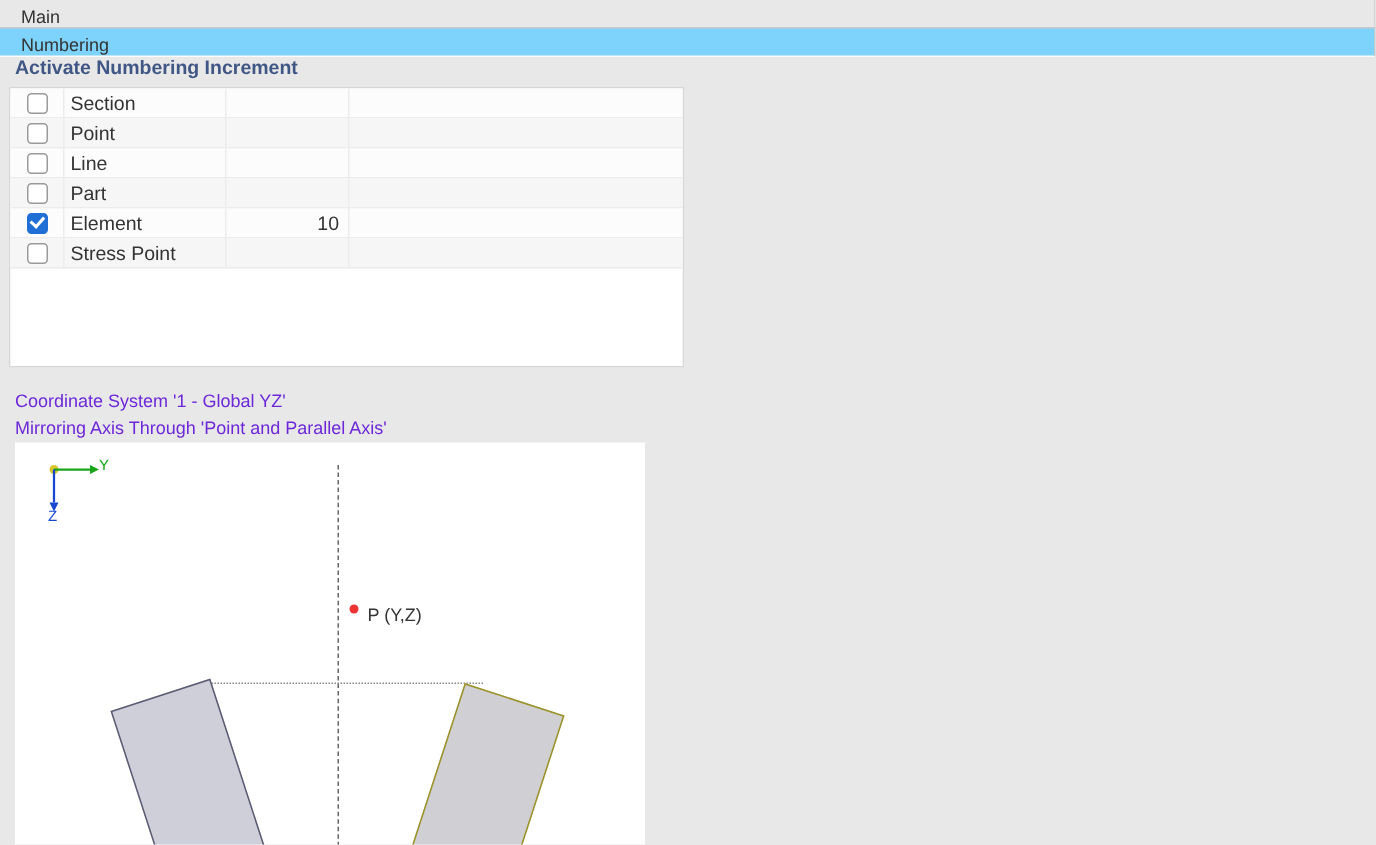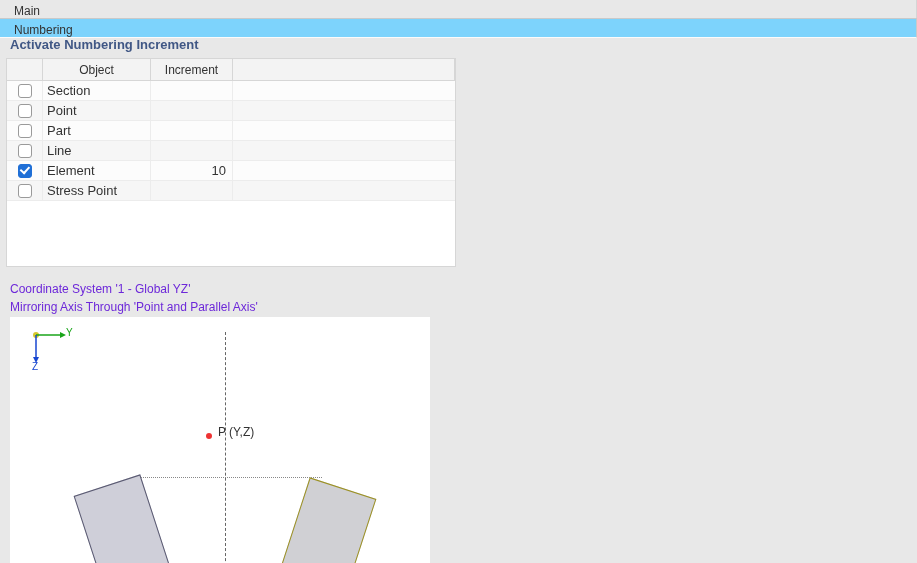--- a/index.html
+++ b/index.html
@@ -160,24 +160,24 @@
     width: 0;
     height: 415px;
     border-left: 1.2px dashed #666;
   }
   .dot-line-h {
     position: absolute;
     border-top: 1.2px dotted #888;
   }
   .point-p {
     position: absolute;
-    left: 196px;
+    left: 223px;
     top: 108px;
     display: flex;
-    align-items: flex-end;
+    align-items: flex-start;
     font-size: 12px;
     color: #333;
   }
   .point-p .dot {
     width: 6px; height: 6px; background: #e33; border-radius: 50%; margin-right: 6px;
   }
   .shape {
     position: absolute;
     transform-origin: center center;
   }
@@ -214,26 +214,20 @@
   <div class="tab">Main</div>
   <div class="tab active">Numbering</div>
 </div>
 
 <div class="content">
 
   <div class="left">
     <div class="panel-title">Activate Numbering Increment</div>
 
     <div class="grid">
-      <div class="grid-header">
-        <div class="col col-chk"></div>
-        <div class="col col-obj">Object</div>
-        <div class="col col-inc">Increment</div>
-        <div class="col col-rest"></div>
-      </div>
       <div class="grid-body" id="grid-body">
           <div class="grid-row">
             <div class="cell col-chk">
               <span class="checkbox"></span>
             </div>
             <div class="cell col-obj">Section</div>
             <div class="cell col-inc"></div>
             <div class="cell col-rest"></div>
           </div>
           <div class="grid-row">
@@ -241,29 +235,29 @@
               <span class="checkbox"></span>
             </div>
             <div class="cell col-obj">Point</div>
             <div class="cell col-inc"></div>
             <div class="cell col-rest"></div>
           </div>
           <div class="grid-row">
             <div class="cell col-chk">
               <span class="checkbox"></span>
             </div>
+            <div class="cell col-obj">Line</div>
+            <div class="cell col-inc"></div>
+            <div class="cell col-rest"></div>
+          </div>
+          <div class="grid-row">
+            <div class="cell col-chk">
+              <span class="checkbox"></span>
+            </div>
             <div class="cell col-obj">Part</div>
-            <div class="cell col-inc"></div>
-            <div class="cell col-rest"></div>
-          </div>
-          <div class="grid-row">
-            <div class="cell col-chk">
-              <span class="checkbox"></span>
-            </div>
-            <div class="cell col-obj">Line</div>
             <div class="cell col-inc"></div>
             <div class="cell col-rest"></div>
           </div>
           <div class="grid-row">
             <div class="cell col-chk">
               <span class="checkbox checked"></span>
             </div>
             <div class="cell col-obj">Element</div>
             <div class="cell col-inc">10</div>
             <div class="cell col-rest"></div>

